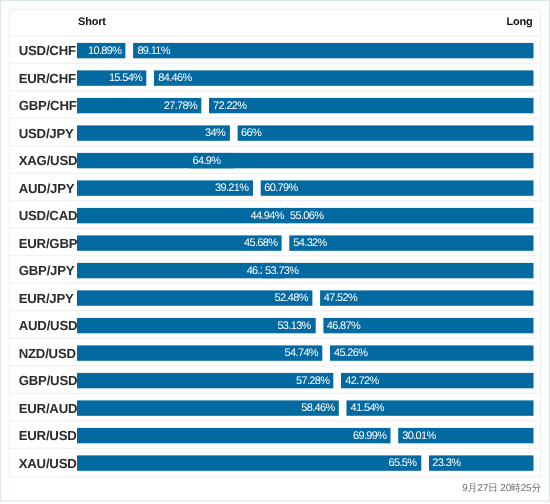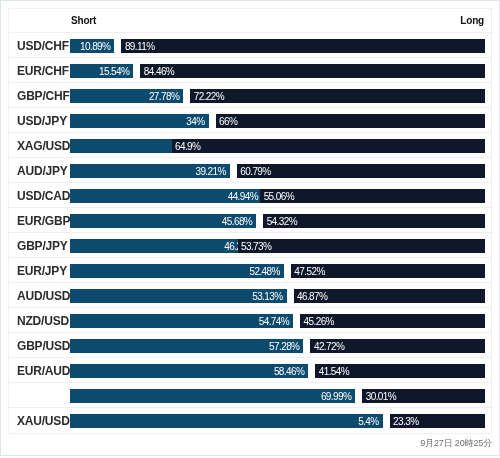--- a/index.html
+++ b/index.html
@@ -70,28 +70,28 @@
   }
   .bar {
     position: absolute; top: 0; height: 14px;
     display: flex; align-items: center;
     font-size: 10px; letter-spacing: -0.6px; color: #ffffff;
     overflow: hidden;
     box-sizing: border-box;
   }
   .bar-short {
     left: 0;
-    background: #0c4a6e;
+    background: #0369a1;
     justify-content: flex-end;
     padding-right: 4px;
   }
   .bar-value { white-space: nowrap; }
   .bar-long {
     right: 0;
-    background: #0f172a;
+    background: #0369a1;
     justify-content: flex-start;
     padding-left: 3.5px;
   }
   #footer {
     position: absolute;
     right: 7px; top: 435px;
     height: 14px;
     display: flex; align-items: center;
     font-size: 9px;
     letter-spacing: -0.15px;
@@ -257,34 +257,35 @@
         <div class="bars">
           <div class="bar bar-short" style="width:238.225px">
               <span class="bar-value">58.46%</span>
             </div>
           <div class="bar bar-long" style="width:169.275px">
               <span class="bar-value">41.54%</span>
             </div>
         </div>
       </div>
       <div class="row">
+        <div class="pair">EUR/USD</div>
         <div class="bars">
           <div class="bar bar-short" style="width:285.209px">
               <span class="bar-value">69.99%</span>
             </div>
           <div class="bar bar-long" style="width:122.291px">
               <span class="bar-value">30.01%</span>
             </div>
         </div>
       </div>
       <div class="row">
         <div class="pair">XAU/USD</div>
         <div class="bars">
           <div class="bar bar-short" style="width:312.553px">
-              <span class="bar-value">5.4%</span>
+              <span class="bar-value">65.5%</span>
             </div>
           <div class="bar bar-long" style="width:94.948px">
               <span class="bar-value">23.3%</span>
             </div>
         </div>
       </div>
     </div>
   </div>
   <div id="footer">9月27日 20時25分</div>
 </div>

